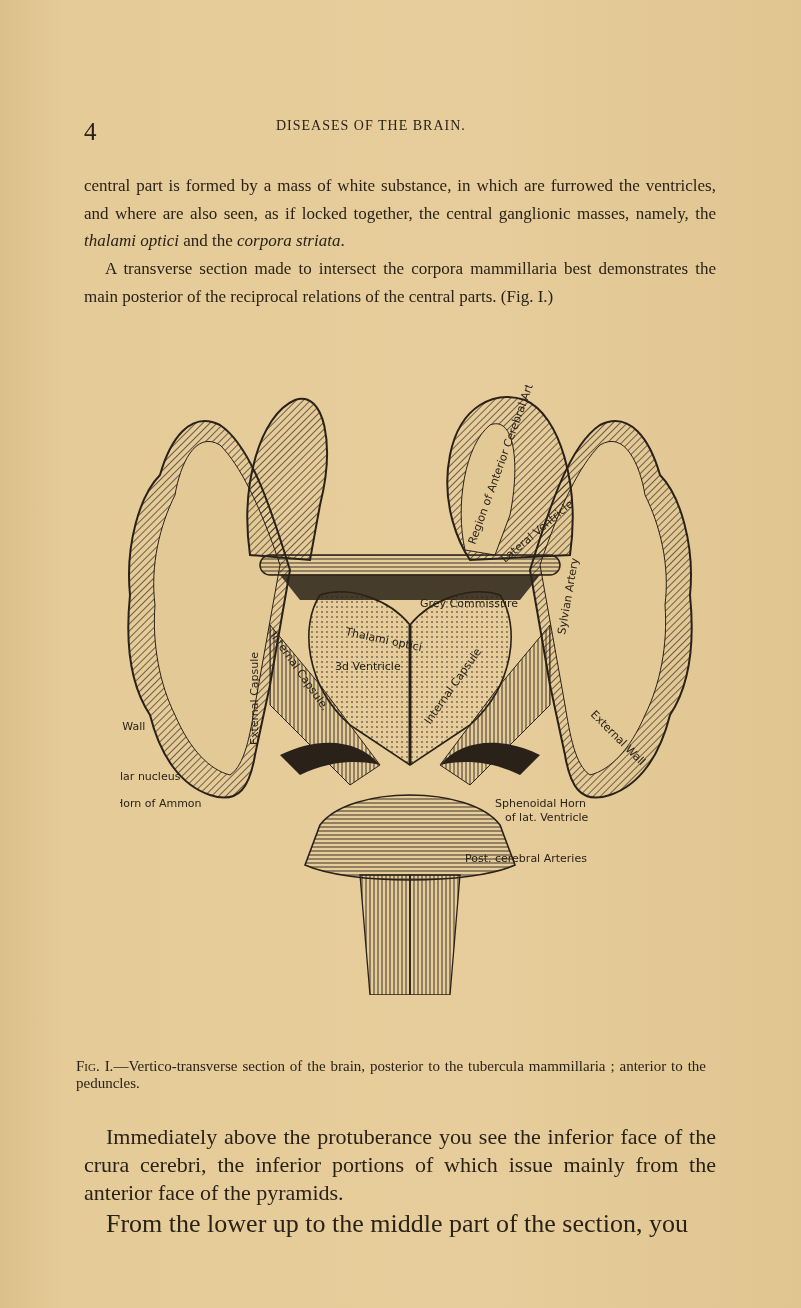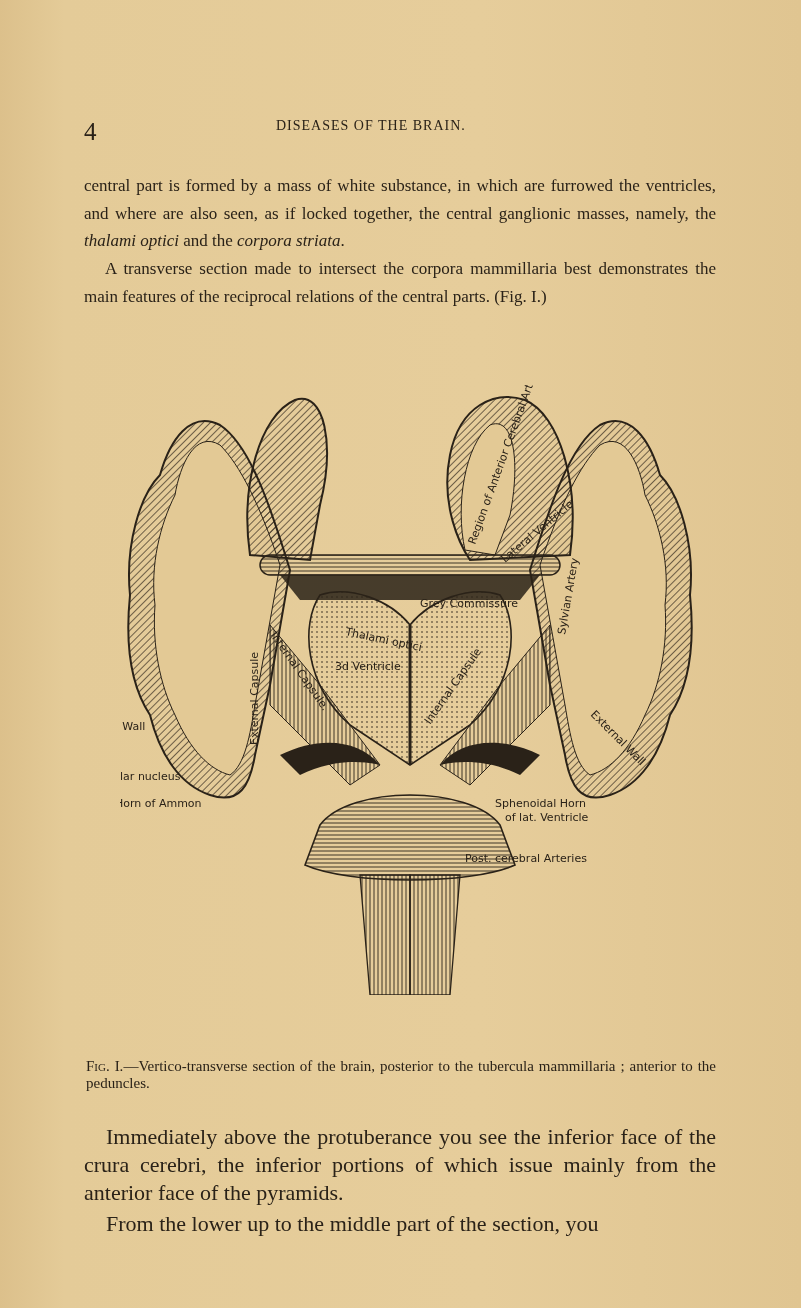--- a/index.html
+++ b/index.html
@@ -8,37 +8,37 @@
   .header{position:absolute;top:118px;left:84px;width:640px;height:30px;}
   .pagenum{position:absolute;left:0;top:0;font-size:25px;}
   .running-head{position:absolute;left:192px;top:0;font-size:14px;letter-spacing:1px;}
   .body-text{position:absolute;left:84px;width:632px;font-size:17px;line-height:27.5px;text-align:justify;}
   .p1{top:172px;}
   .p2{top:255px;text-indent:21px;}
   .ital{font-style:italic;}
   .figure{position:absolute;left:120px;top:385px;width:580px;height:610px;}
   .figure svg{width:100%;height:100%;}
   .fig-label{font-family:"DejaVu Sans",sans-serif;font-size:11px;fill:#2a2218;}
-  .caption{position:absolute;left:86px;top:1058px;width:630px;font-size:15px;line-height:17px;text-align:justify;}
+  .caption{position:absolute;left:76px;top:1058px;width:630px;font-size:15px;line-height:17px;text-align:justify;}
   .sc{font-variant:small-caps;}
   .p3{top:1123px;text-indent:22px;font-size:22px;line-height:28px;}
-  .p4{top:1210px;text-indent:22px;font-size:22px;}
+  .p4{top:1210px;text-indent:22px;font-size:26px;}
 </style>
 </head>
 <body>
 
 <div class="page">
   <div class="header">
     <span class="pagenum">4</span>
     <span class="running-head">DISEASES OF THE BRAIN.</span>
   </div>
 
   <div class="body-text p1"><span>central part is formed by a mass of white substance, in which are furrowed the ventricles, and where are also seen, as if locked together, the central ganglionic masses, namely, the </span><span class="ital">thalami optici</span><span> and the </span><span class="ital">corpora striata</span><span>.</span></div>
 
-  <div class="body-text p2">A transverse section made to intersect the corpora mammillaria best demonstrates the main features of the reciprocal relations of the central parts.  (Fig. I.)</div>
+  <div class="body-text p2">A transverse section made to intersect the corpora mammillaria best demonstrates the main posterior of the reciprocal relations of the central parts.  (Fig. I.)</div>
 
   <div class="figure">
     <svg viewBox="0 0 580 610">
       <defs>
         <pattern id="hatch" width="5" height="5" patternUnits="userSpaceOnUse" patternTransform="rotate(45)">
           <line x1="0" y1="0" x2="0" y2="5" stroke="#2a2218" stroke-width="1.3"></line>
         </pattern>
         <pattern id="dots" width="5" height="5" patternUnits="userSpaceOnUse">
           <circle cx="2" cy="2" r="0.8" fill="#2a2218"></circle>
         </pattern>

